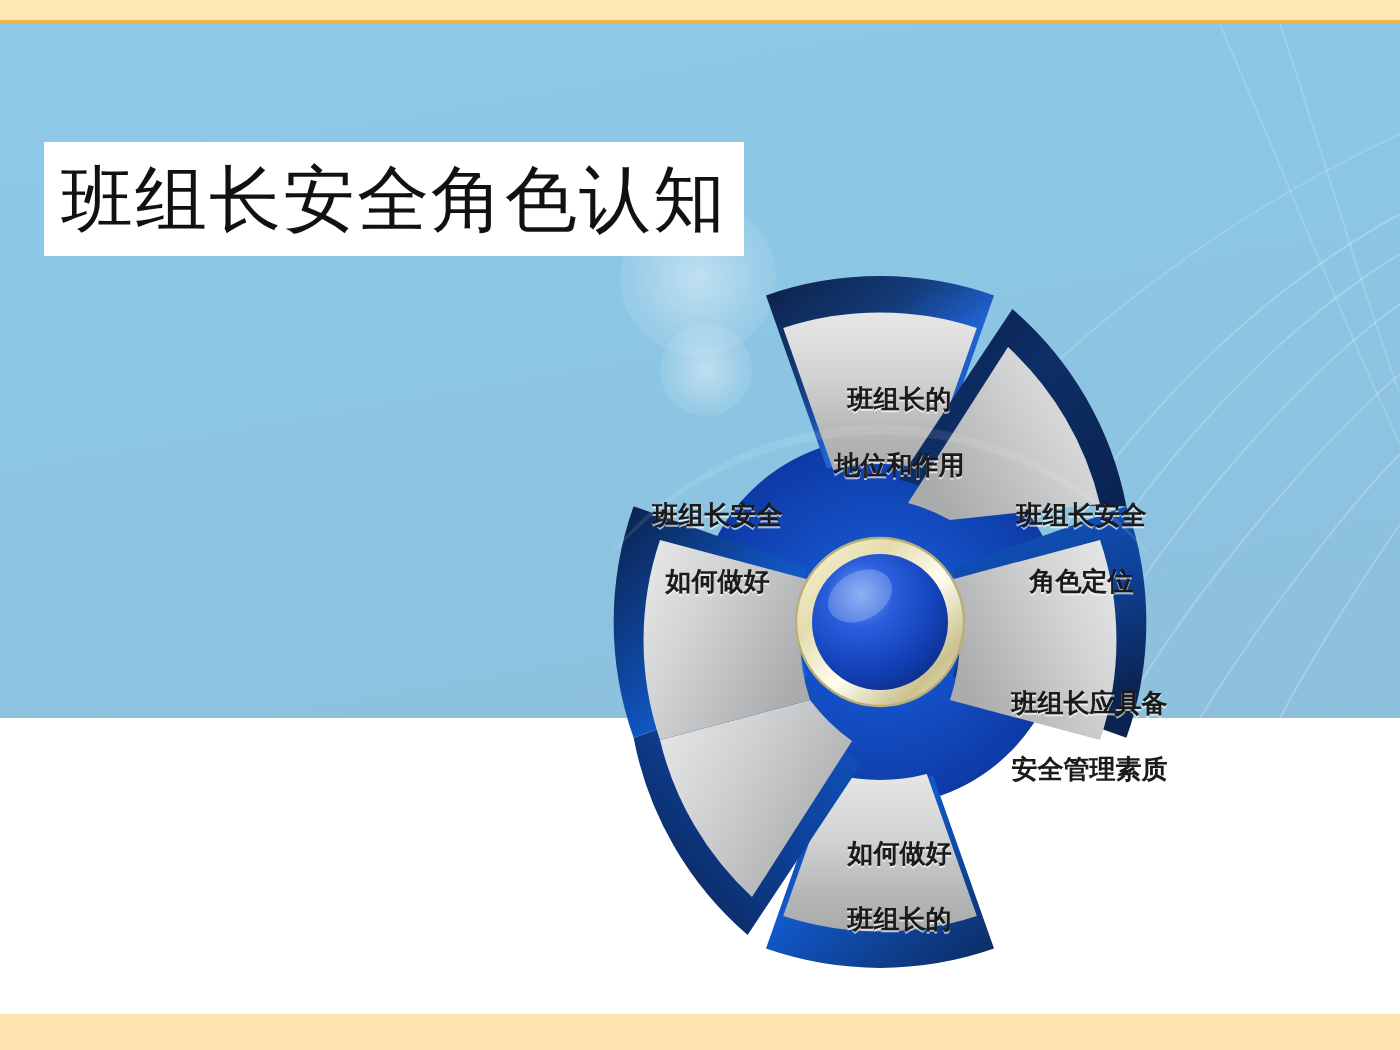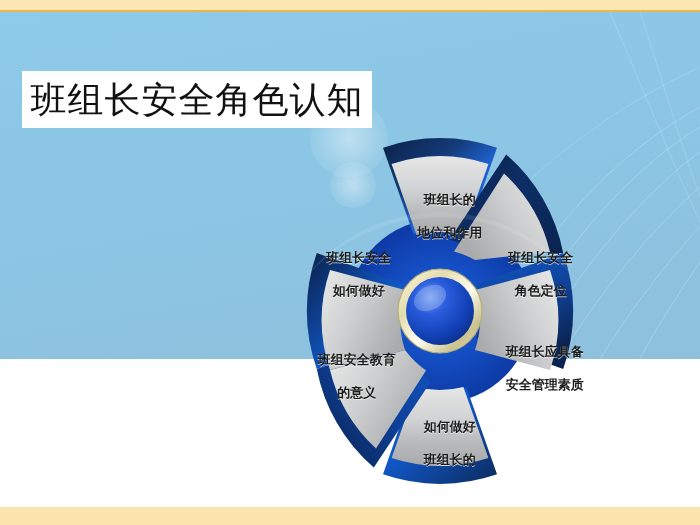--- a/index.html
+++ b/index.html
@@ -268,24 +268,20 @@
     <div class="seg-label" style="left:198px; top:190px; width:140px;">
       <span>班组长应具备</span><br>
       <span>安全管理素质</span>
     </div>
 
     <div class="seg-label" style="left:105px; top:265px; width:136px;">
       <span>如何做好</span><br>
       <span>班组长的</span>
     </div>
 
-    <div class="seg-label" style="left:10px; top:198px; width:140px;">
-      <span>班组安全教育</span><br>
-      <span>的意义</span>
-    </div>
 
     <div class="seg-label" style="left:18px; top:96px; width:128px;">
       <span>班组长安全</span><br>
       <span>如何做好</span>
     </div>
   </div>
 
 </div>
 
 </body></html>

